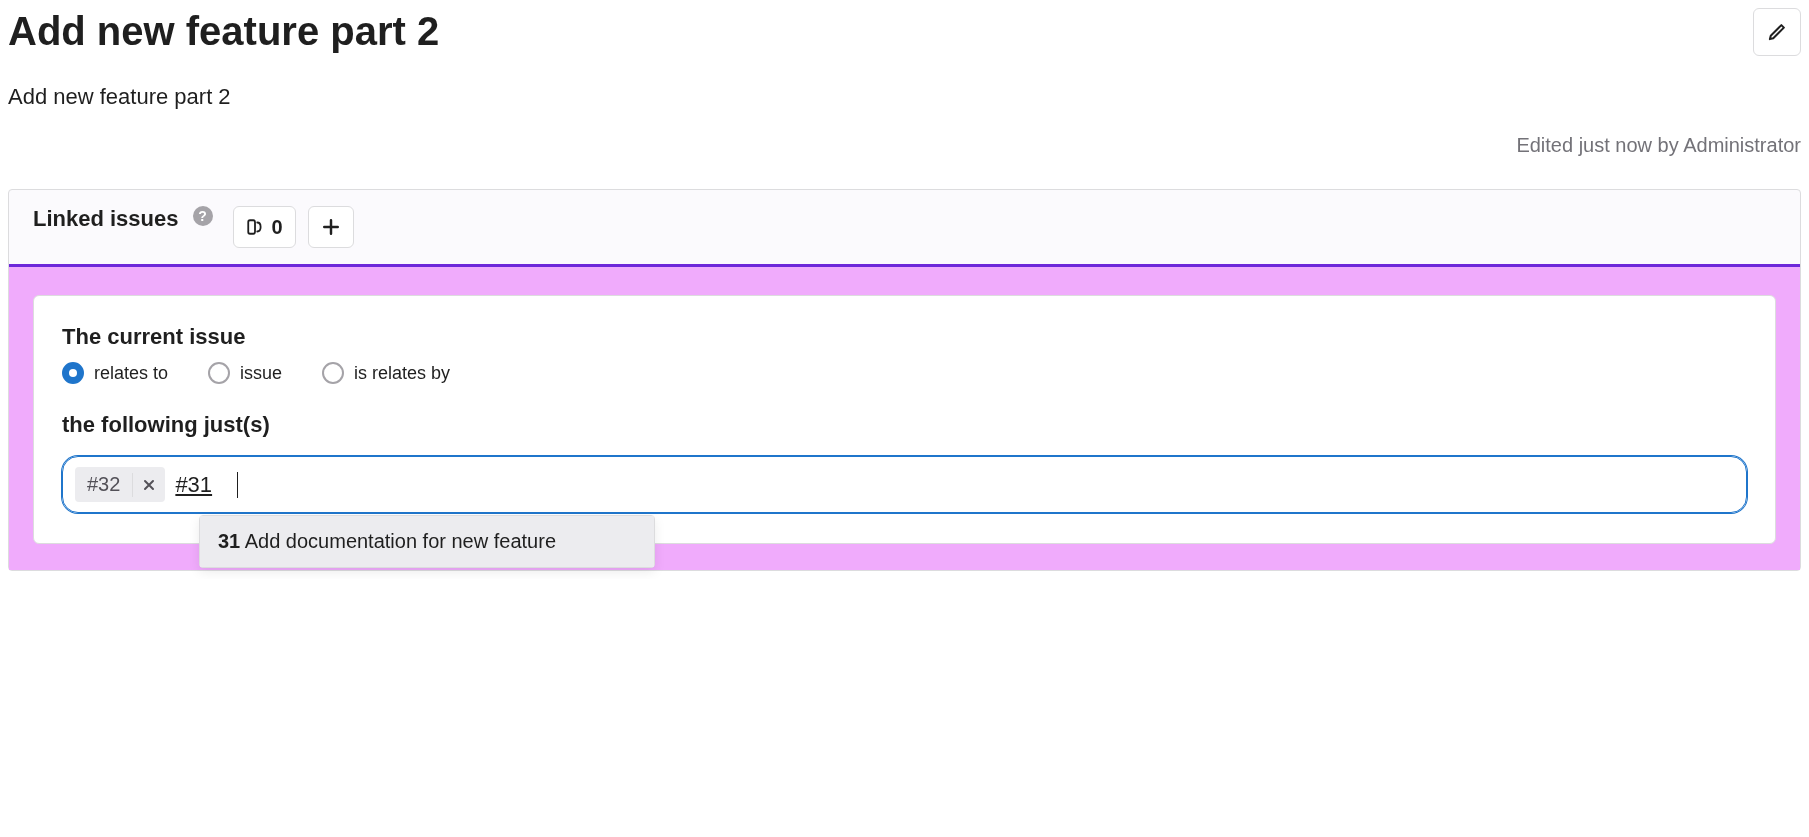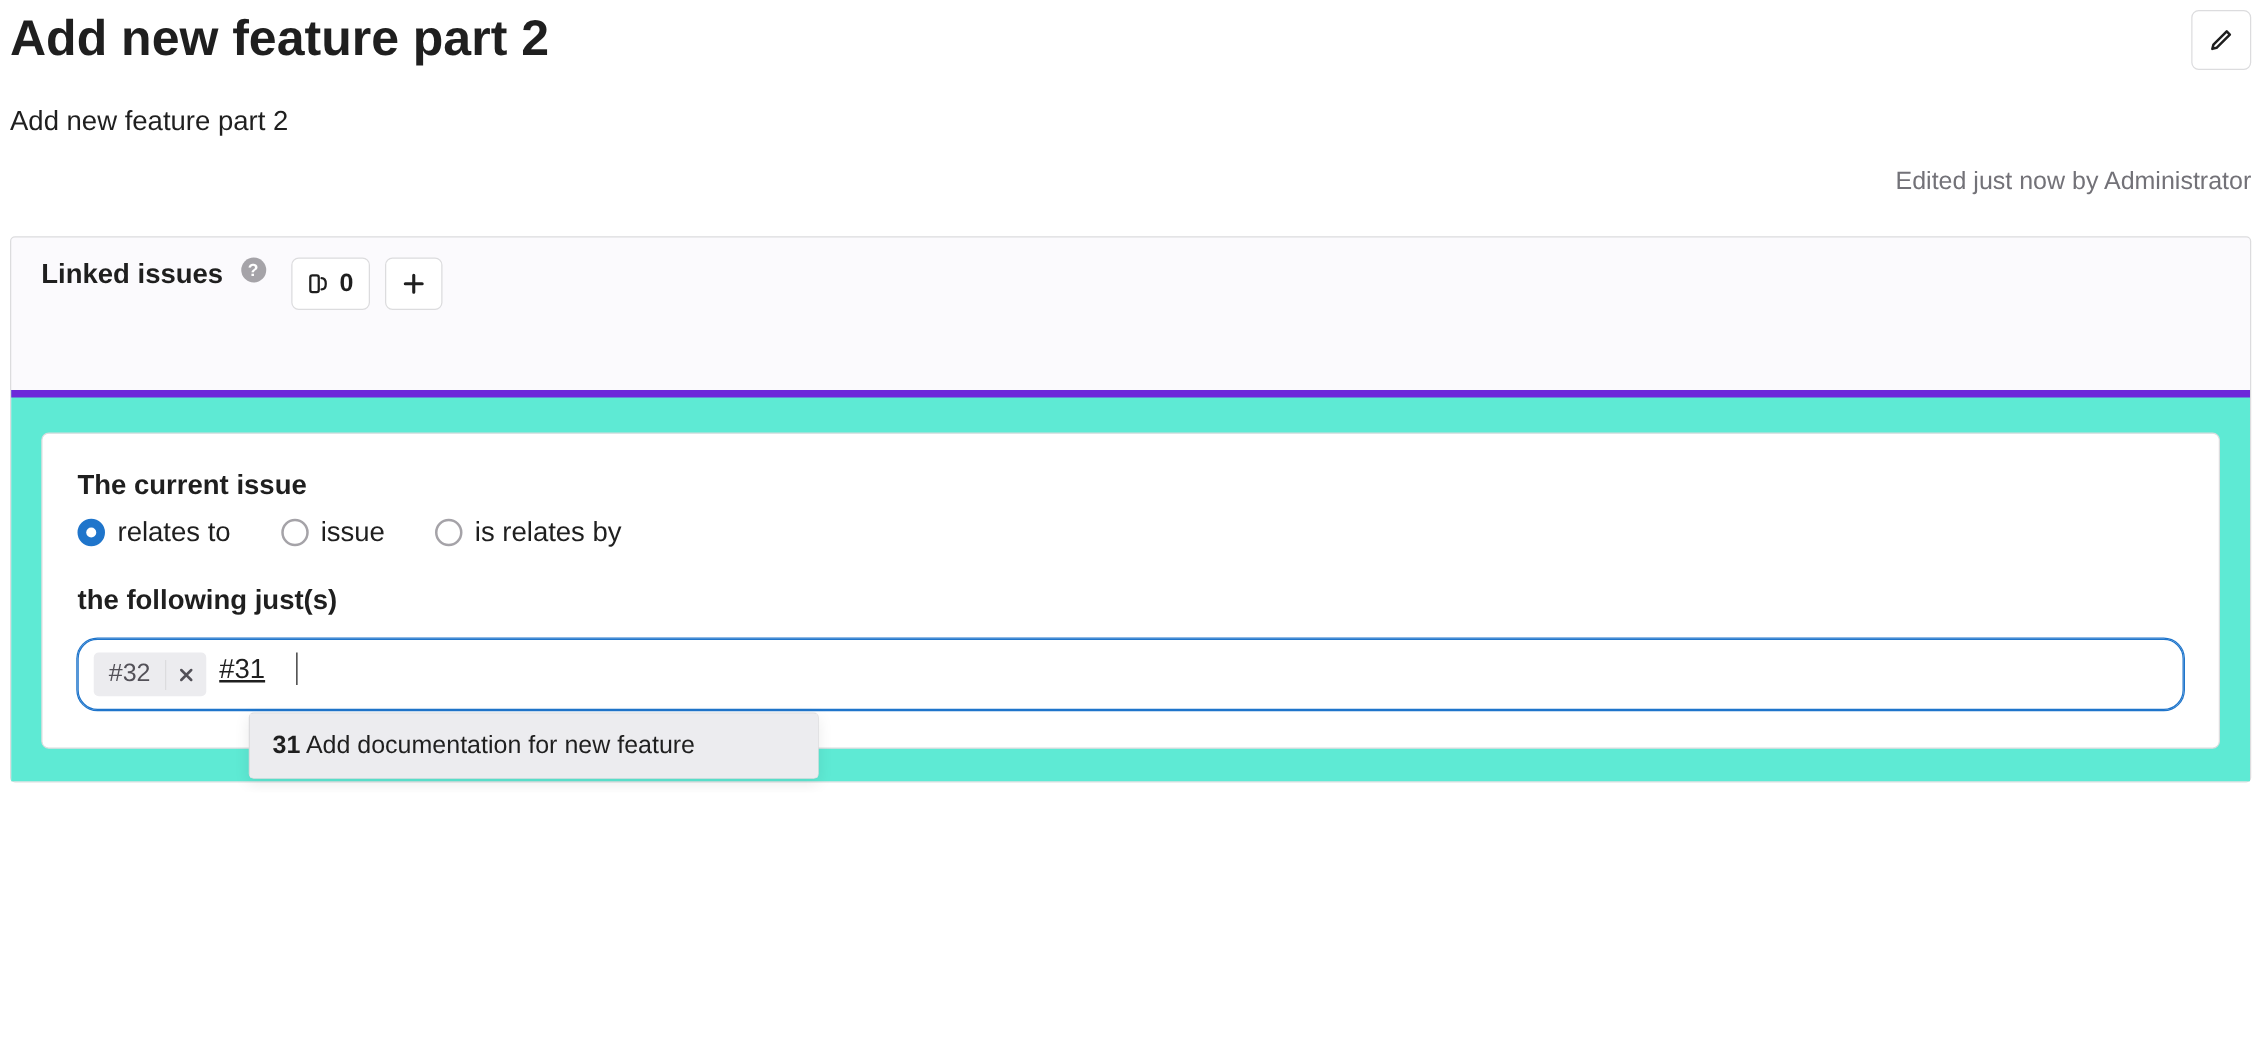--- a/index.html
+++ b/index.html
@@ -82,23 +82,22 @@
       padding: 0 12px;
       gap: 8px;
       font-size: 20px;
       font-weight: 600;
       color: #1f1f1f;
     }
     .count-box { margin-left: 8px; }
     .plus-box { width: 46px; padding: 0; cursor: pointer; }
     .link-form-container {
       padding: 28px 24px 26px;
-      border-top: 6px solid #6d28d9;
-      background: #5eead4;
-      margin-top: 48px;
+      border-top: 3px solid #6d28d9;
+      background: #f0abfc;
     }
     .link-form-card {
       border: 1px solid #dcdcde;
       border-radius: 6px;
       background: #fff;
       padding: 28px 28px 30px;
       position: relative;
     }
     .form-label {
       font-size: 22px;
@@ -130,33 +129,33 @@
       border-color: #1f75cb;
       background: #1f75cb;
     }
     .radio-circle.selected::after {
       content: "";
       width: 8px;
       height: 8px;
       background: #fff;
       border-radius: 50%;
     }
-    .radio-label { font-size: 22px; }
+    .radio-label { font-size: 18px; }
     .sub-label {
       font-size: 22px;
       font-weight: 700;
       margin-bottom: 18px;
     }
     .token-input {
       border: 1px solid #1f75cb;
       border-radius: 16px;
       box-shadow: 0 0 0 1px #1f75cb;
       padding: 10px 12px;
       display: flex;
-      align-items: flex-start;
+      align-items: center;
       gap: 10px;
       min-height: 56px;
       position: relative;
     }
     .token {
       display: flex;
       align-items: center;
       background: #ececef;
       border-radius: 4px;
       overflow: hidden;

